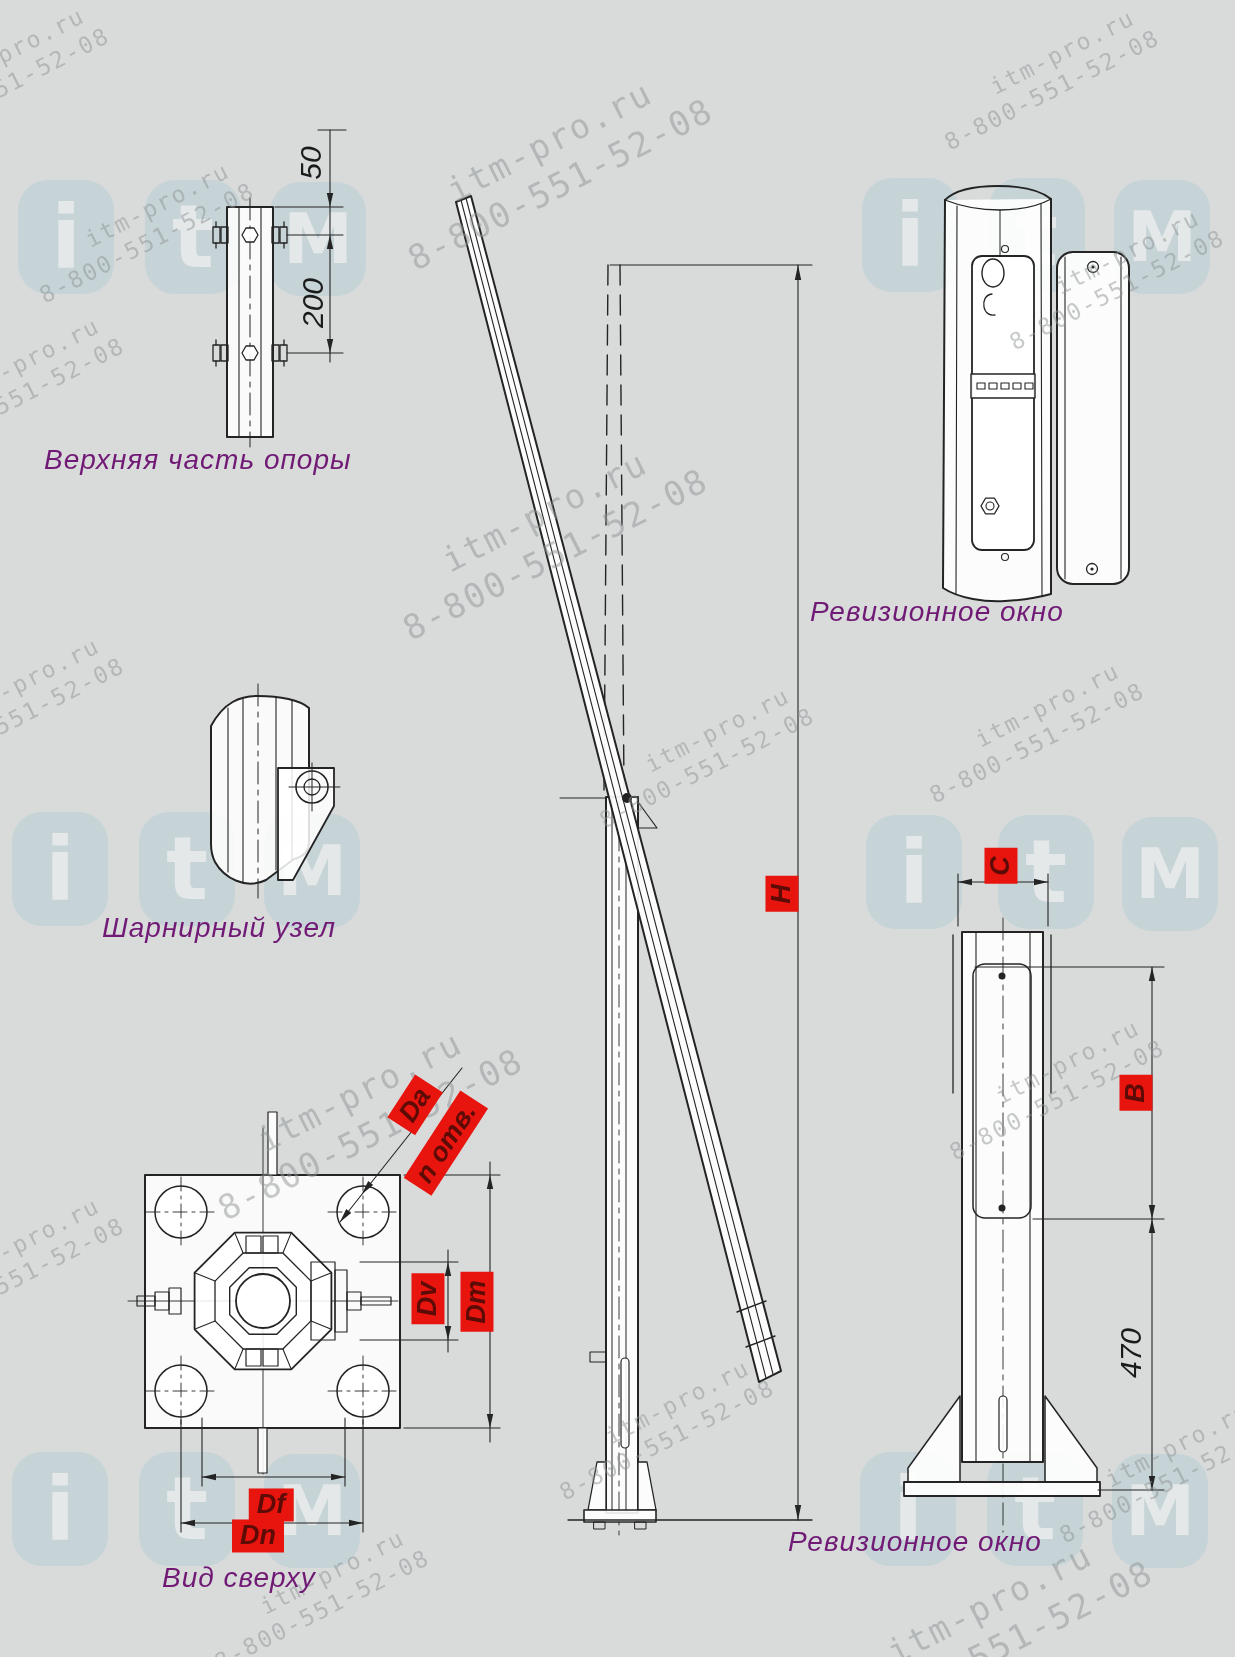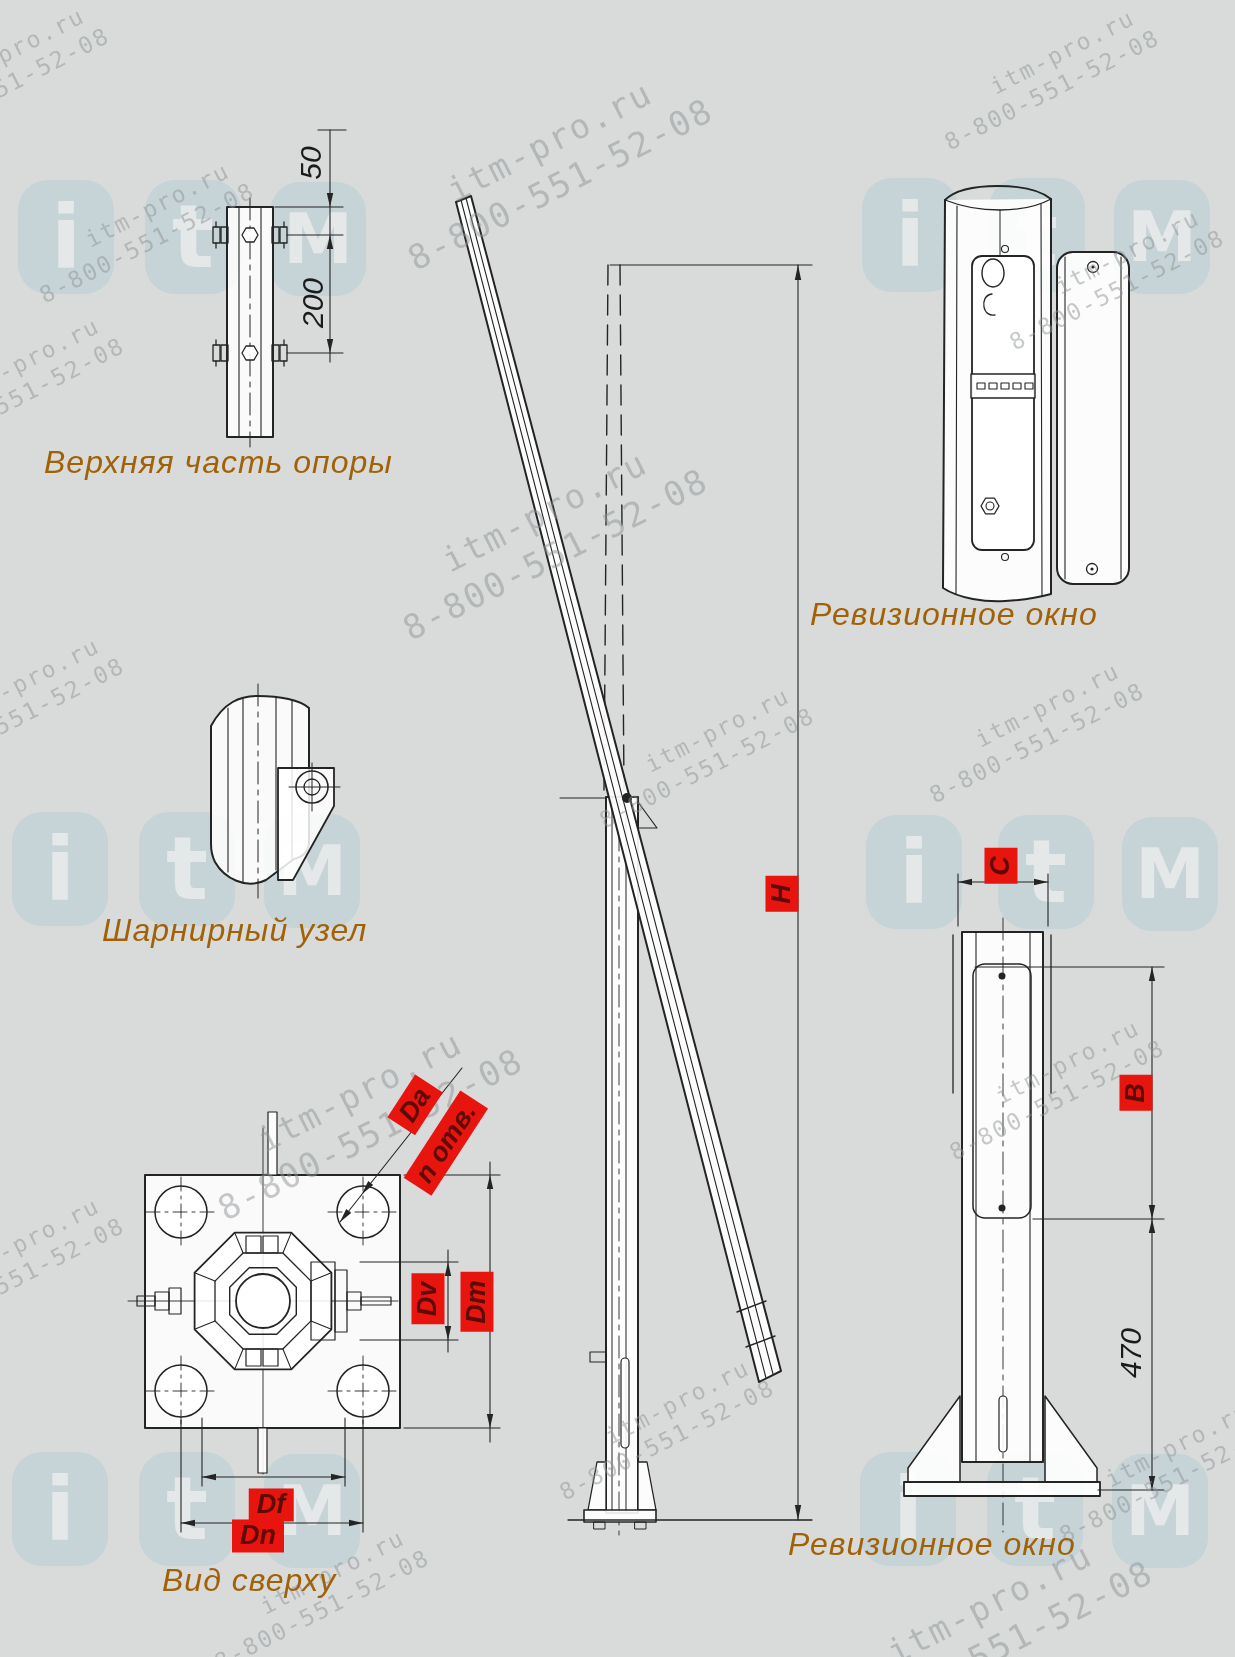--- a/index.html
+++ b/index.html
@@ -21,21 +21,21 @@
   
   .lbl{position:absolute;background:#e8140e;color:#5c0b06;font-style:italic;font-weight:bold;
        font-size:27px;padding:1px 8px;z-index:4;white-space:nowrap;line-height:1.15;
        transform:translate(-50%,-50%);font-family:"Liberation Sans",sans-serif;}
   .lbl.r90{transform:translate(-50%,-50%) rotate(-90deg);}
   .lbl.r57{transform:translate(-50%,-50%) rotate(-57deg);}
   
   .dim{position:absolute;color:#1b1b1b;font-style:italic;font-size:30px;z-index:4;
        white-space:nowrap;transform:translate(-50%,-50%) rotate(-90deg);}
   
-  .cap{position:absolute;color:#a16207;font-style:italic;font-size:32px;z-index:4;
+  .cap{position:absolute;color:#701a75;font-style:italic;font-size:28px;z-index:4;
        white-space:nowrap;letter-spacing:1px;}
 </style>
 </head>
 <body>
 
 <div class="page">
 
   <div class="tile" style="left:18px;top:180px">
       <span>i</span>
     </div>

